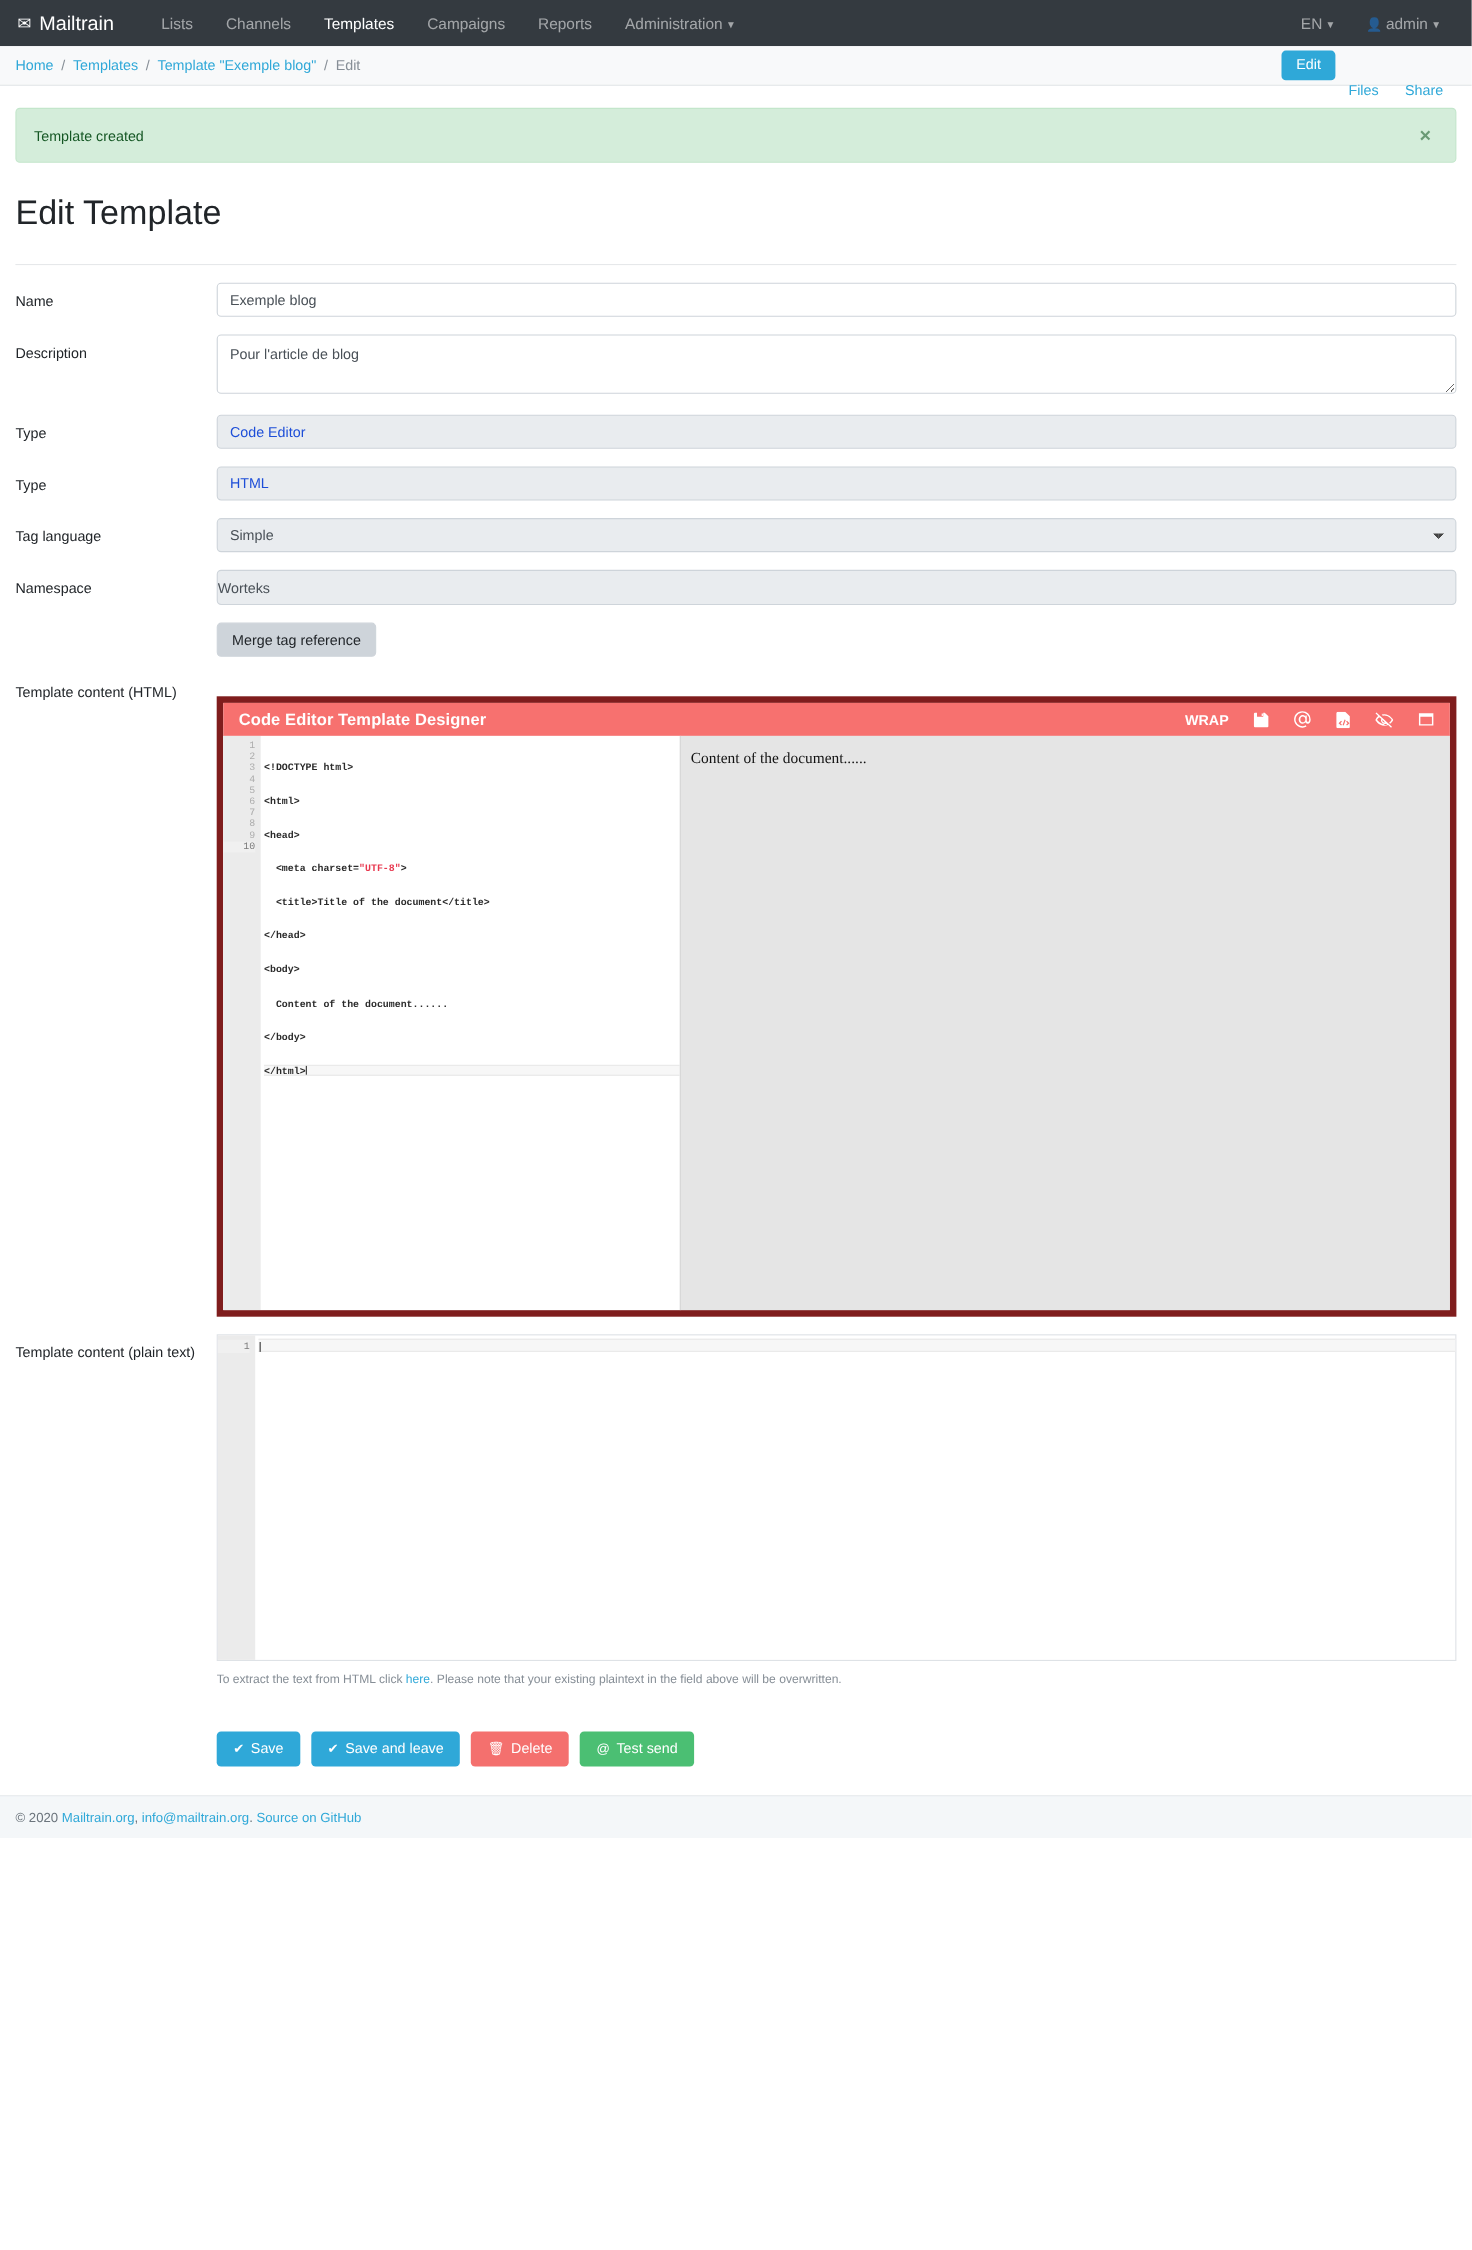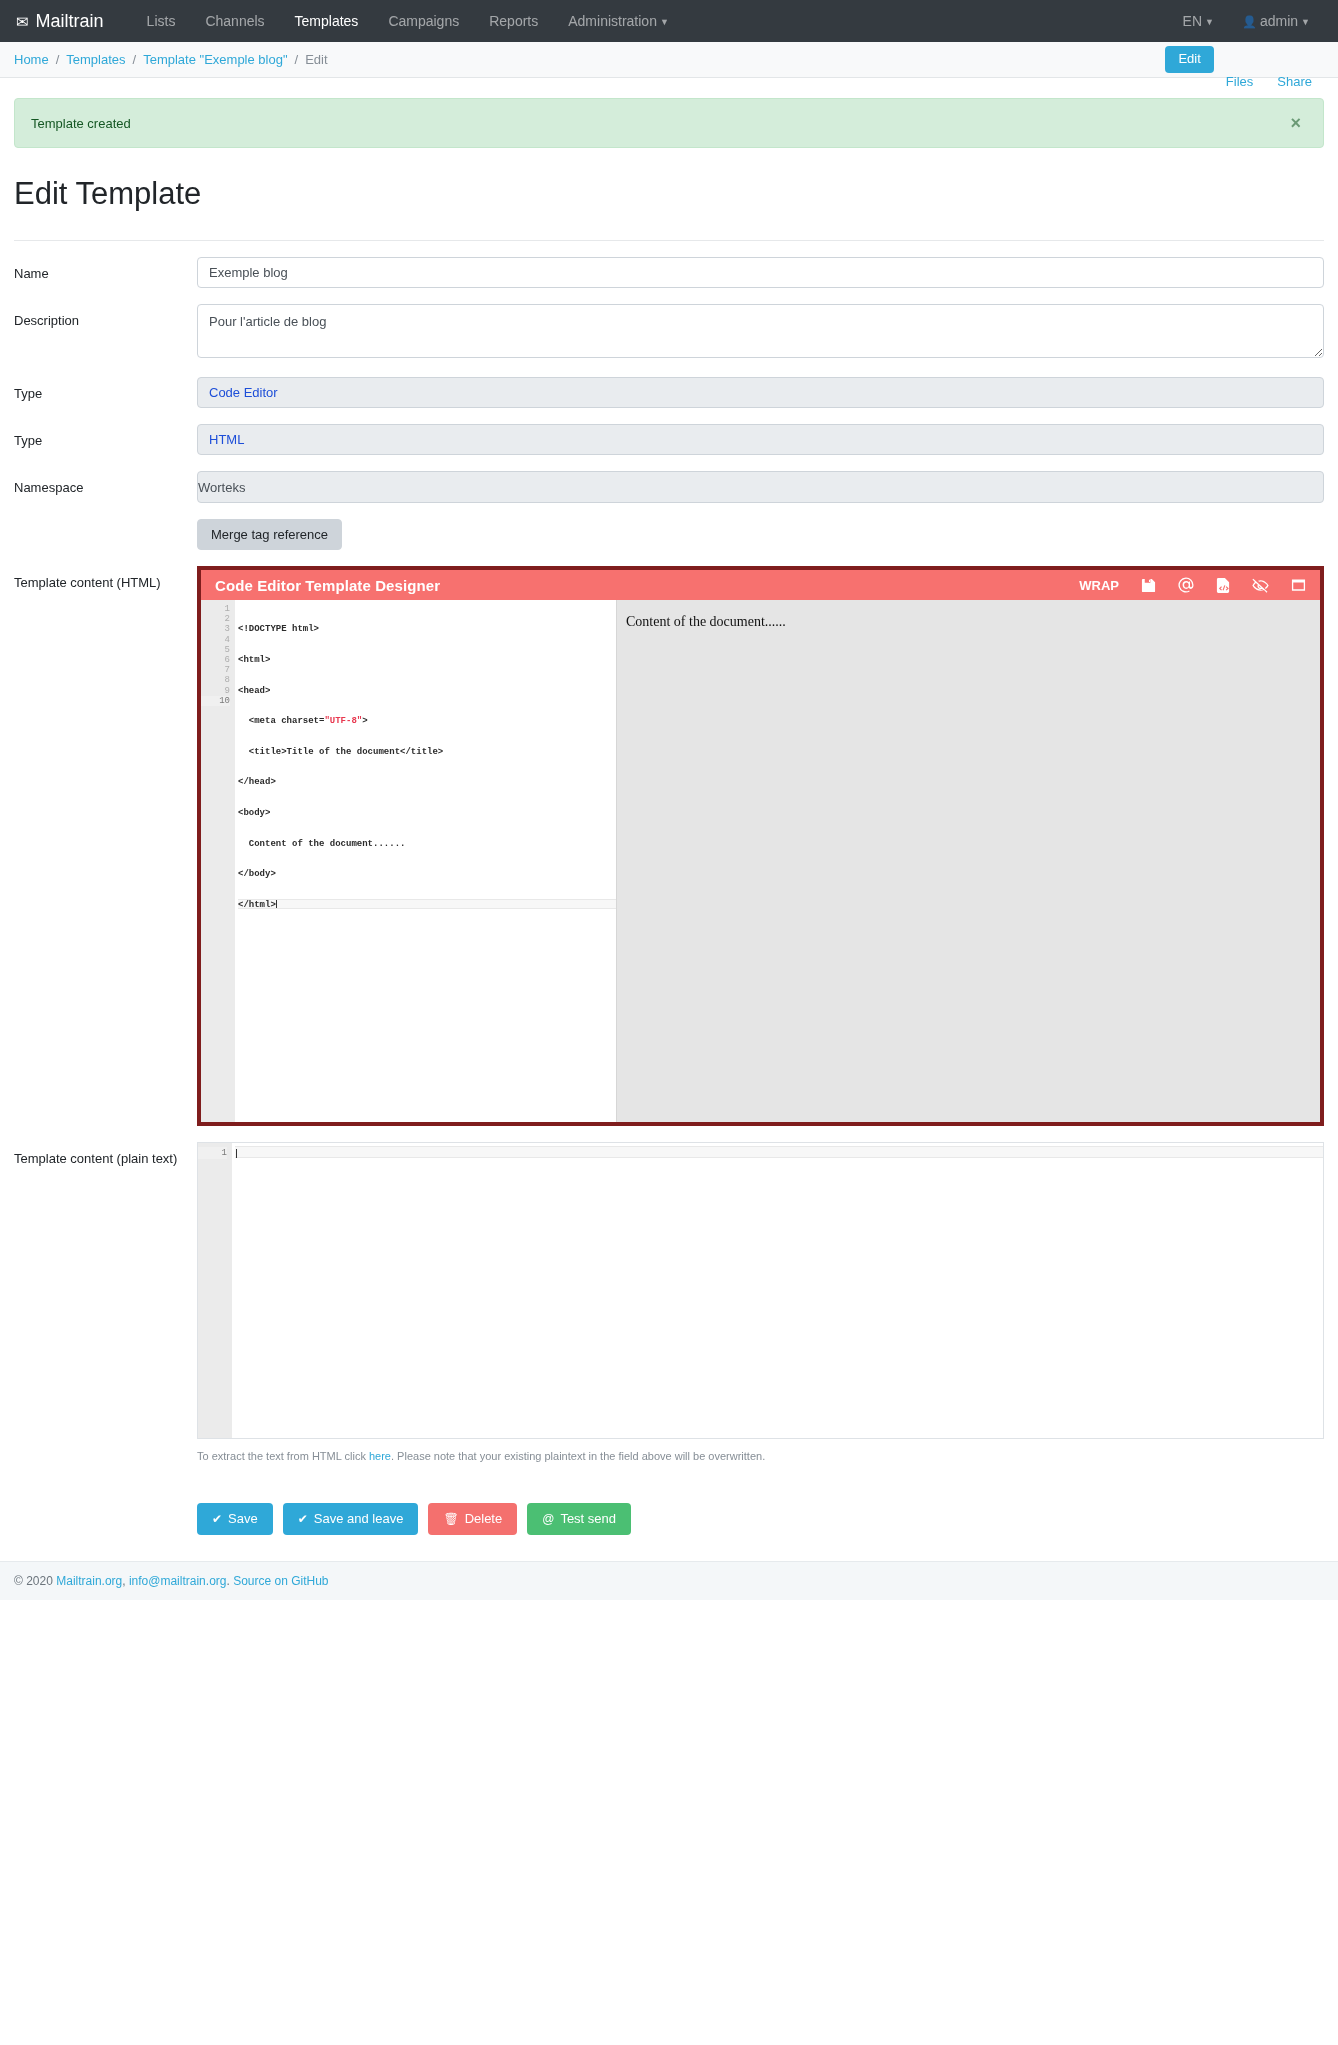--- a/index.html
+++ b/index.html
@@ -159,24 +159,25 @@
     color: #212529;
     border-radius: 4px;
     padding: 7px 13px;
     font-size: 13px;
     cursor: pointer;
     font-family: "Liberation Sans", sans-serif;
   }
 
   
   .editor-box {
-    border: 4px solid #7f1d1d;
+    border: 6px solid #7f1d1d;
     border-radius: 0;
     width: 100%;
     background: #fff;
+    margin-top: 20px;
   }
   .editor-head {
     background: #f7716f;
     color: #fff;
     display: flex;
     align-items: center;
     padding: 6px 14px;
     height: 30px;
   }
   .editor-title {
@@ -404,20 +405,28 @@
     </div>
   </div>
 
   <div class="form-row">
     <div class="form-label">Type</div>
     <div class="form-control-wrap">
       <input class="fc readonly" type="text" readonly="" value="HTML" style="">
     </div>
   </div>
 
+  <div class="form-row">
+    <div class="form-label">Tag language</div>
+    <div class="form-control-wrap">
+      <select class="fc">
+        <option selected="">Simple</option>
+      </select>
+    </div>
+  </div>
 
   <div class="form-row">
     <div class="form-label">Namespace</div>
     <div class="form-control-wrap">
       <select class="fc multi" size="1">
         <option selected="">Worteks</option>
       </select>
     </div>
   </div>
 

